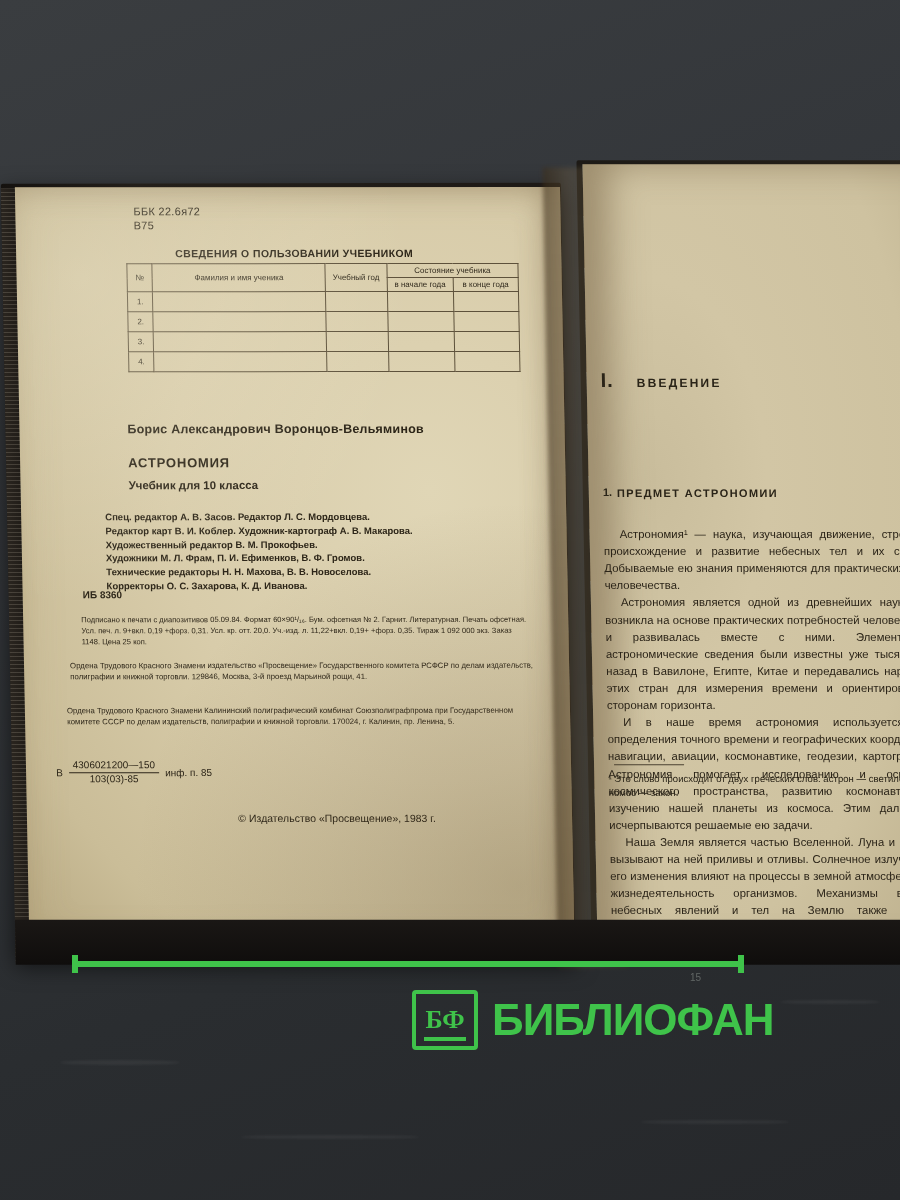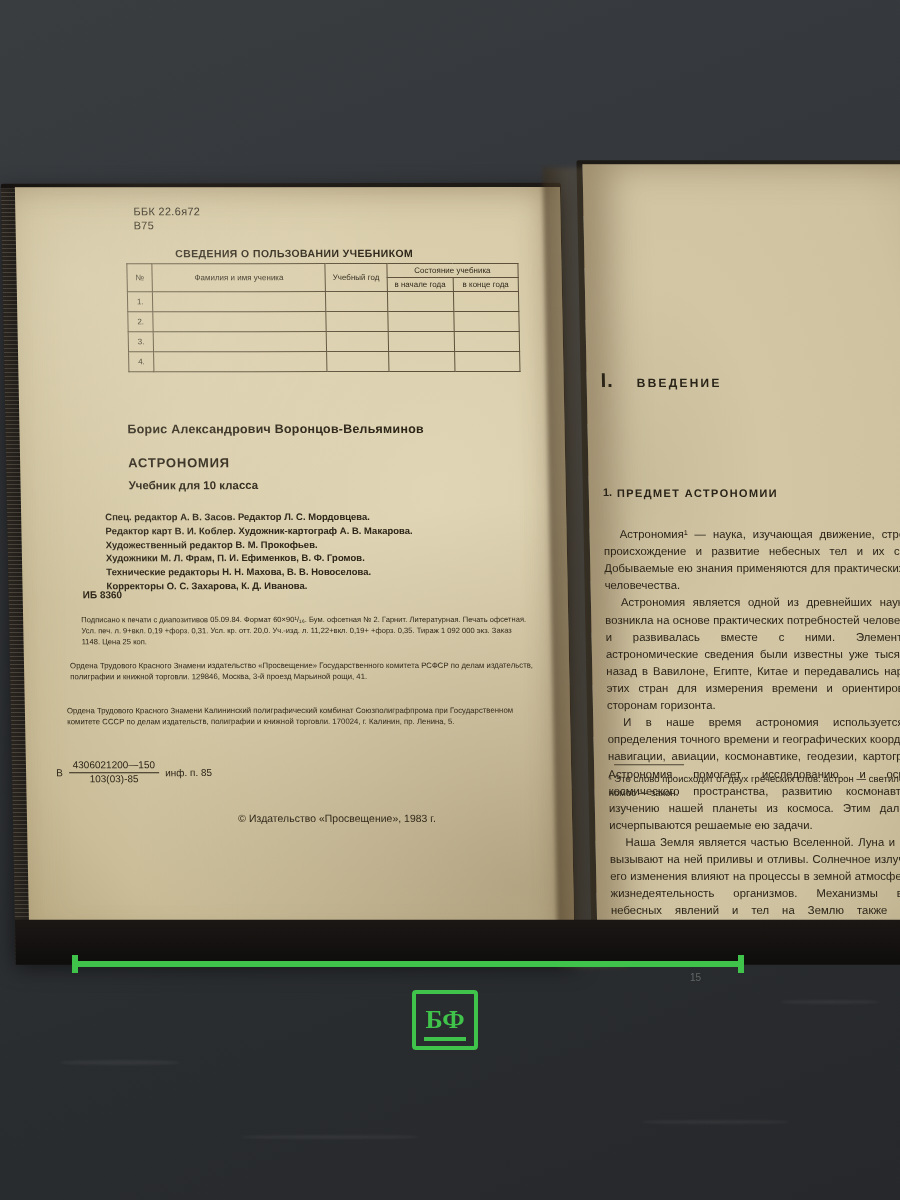--- a/index.html
+++ b/index.html
@@ -513,15 +513,16 @@
     <div class="cap-r"></div>
   </div>
   <div id="scale-mini">15</div>
 
 
   <div id="brand">
     <div id="brand-mark">
       <span>БФ</span>
       <span class="page-line"></span>
     </div>
+    <div id="brand-text">БИБЛИОФАН</div>
   </div>
 
 </div>
 
 </body></html>

